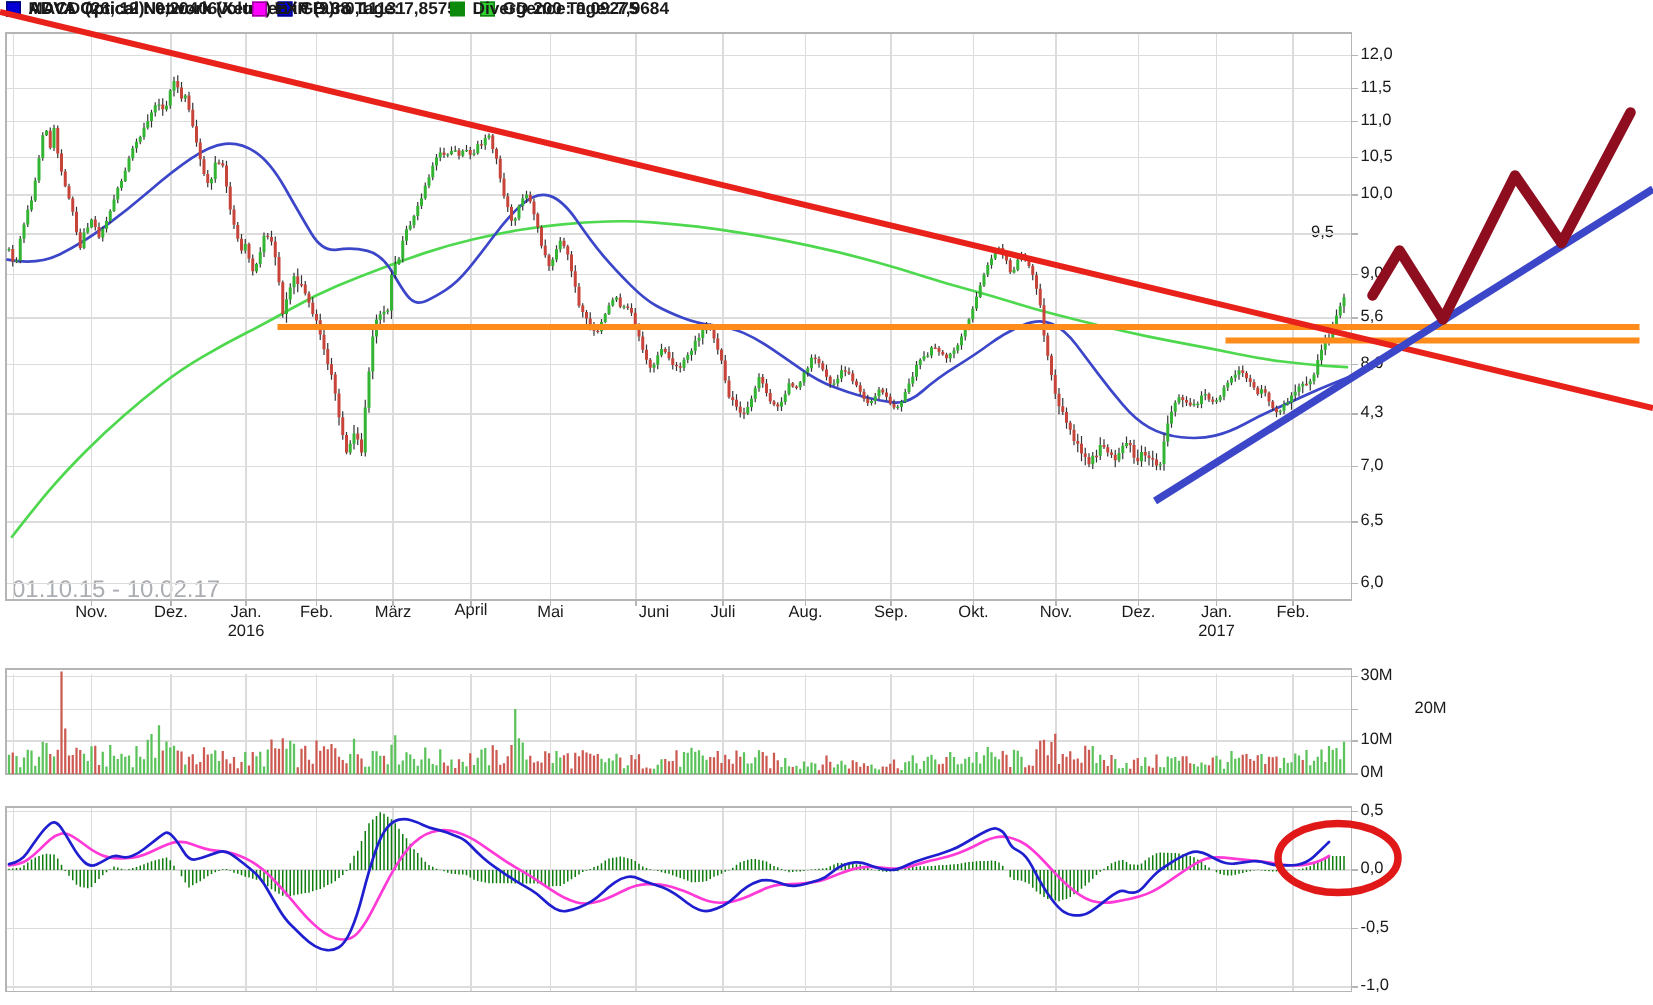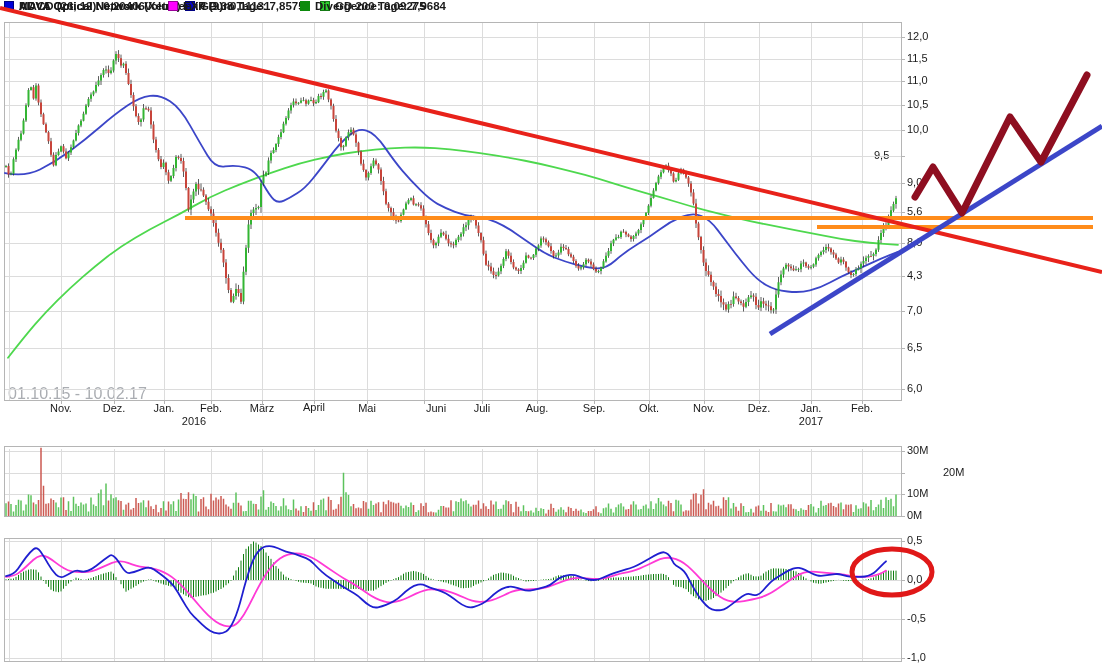--- a/index.html
+++ b/index.html
@@ -70,21 +70,21 @@
       <span class="axis-label" style="left: 907px; top: 466px; margin-left: 36px;">20M</span>
       <span class="axis-label" style="left: 907px; top: 487px;">10M</span>
       <span class="axis-label" style="left: 907px; top: 509px;">0M</span>
       <span class="axis-label" style="left: 907px; top: 534px;">0,5</span>
       <span class="axis-label" style="left: 907px; top: 573px;">0,0</span>
       <span class="axis-label" style="left: 907px; top: 612px;">-0,5</span>
       <span class="axis-label" style="left: 907px; top: 651px;">-1,0</span>
       <span class="axis-label" style="left: 61px; top: 402px; transform: translateX(-50%);">Nov.</span>
       <span class="axis-label" style="left: 114px; top: 402px; transform: translateX(-50%);">Dez.</span>
       <span class="axis-label" style="left: 164px; top: 402px; transform: translateX(-50%);">Jan.</span>
-      <span class="axis-label" style="left: 164px; top: 415px; transform: translateX(-50%); margin-left: 30px;">2016</span>
+      <span class="axis-label" style="left: 164px; top: 415px; transform: translateX(-50%);">2016</span>
       <span class="axis-label" style="left: 211px; top: 402px; transform: translateX(-50%);">Feb.</span>
       <span class="axis-label" style="left: 262px; top: 402px; transform: translateX(-50%);">März</span>
       <span class="axis-label" style="left: 314px; top: 401px; transform: translateX(-50%);">April</span>
       <span class="axis-label" style="left: 367px; top: 402px; transform: translateX(-50%);">Mai</span>
       <span class="axis-label" style="left: 436px; top: 402px; transform: translateX(-50%);">Juni</span>
       <span class="axis-label" style="left: 482px; top: 402px; transform: translateX(-50%);">Juli</span>
       <span class="axis-label" style="left: 537px; top: 402px; transform: translateX(-50%);">Aug.</span>
       <span class="axis-label" style="left: 594px; top: 402px; transform: translateX(-50%);">Sep.</span>
       <span class="axis-label" style="left: 649px; top: 402px; transform: translateX(-50%);">Okt.</span>
       <span class="axis-label" style="left: 704px; top: 402px; transform: translateX(-50%);">Nov.</span>

